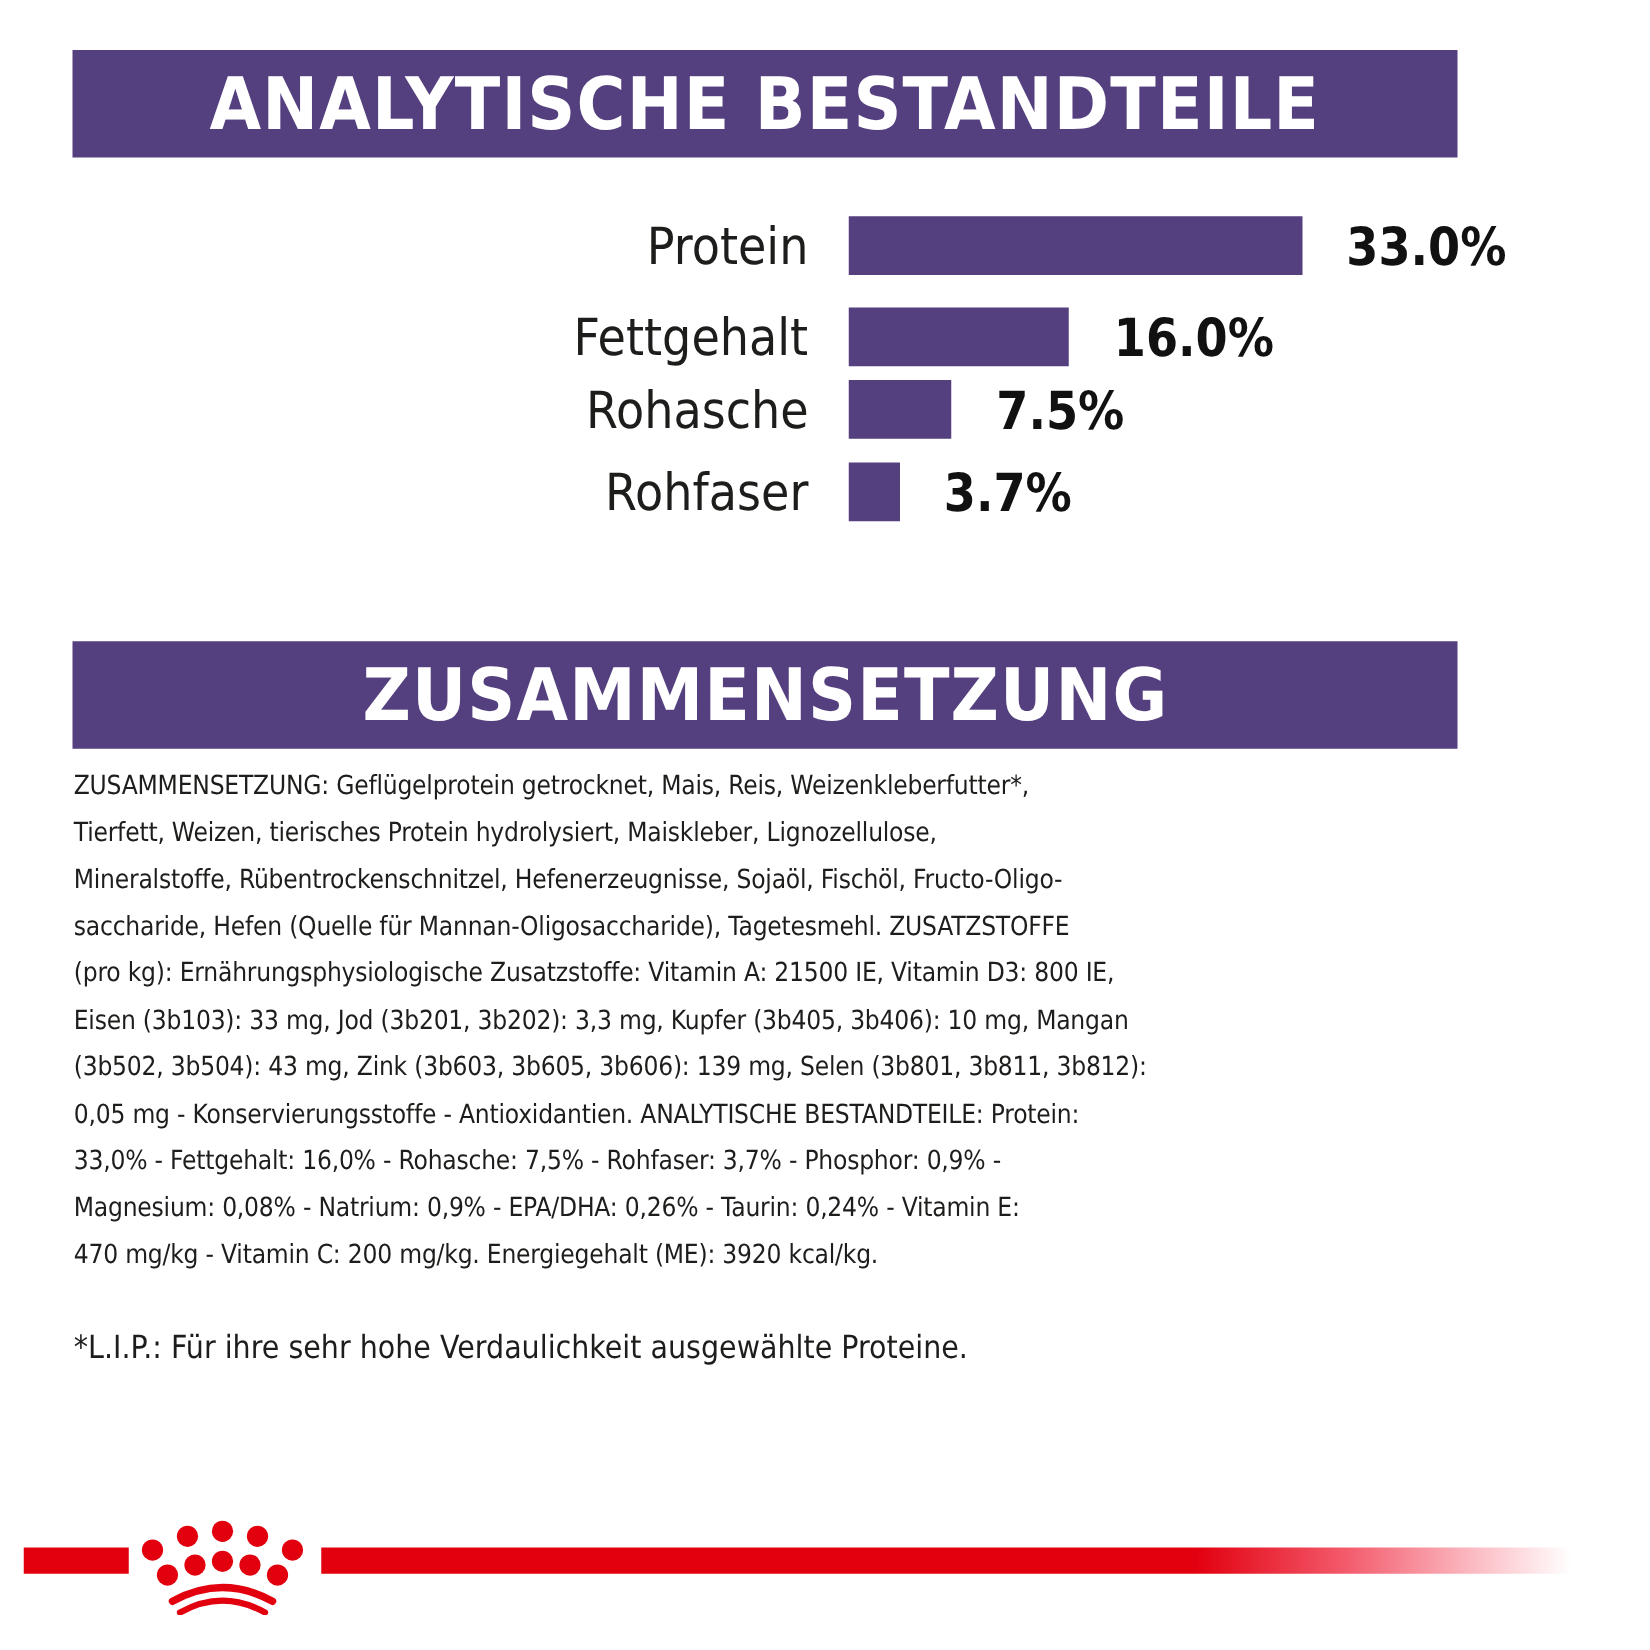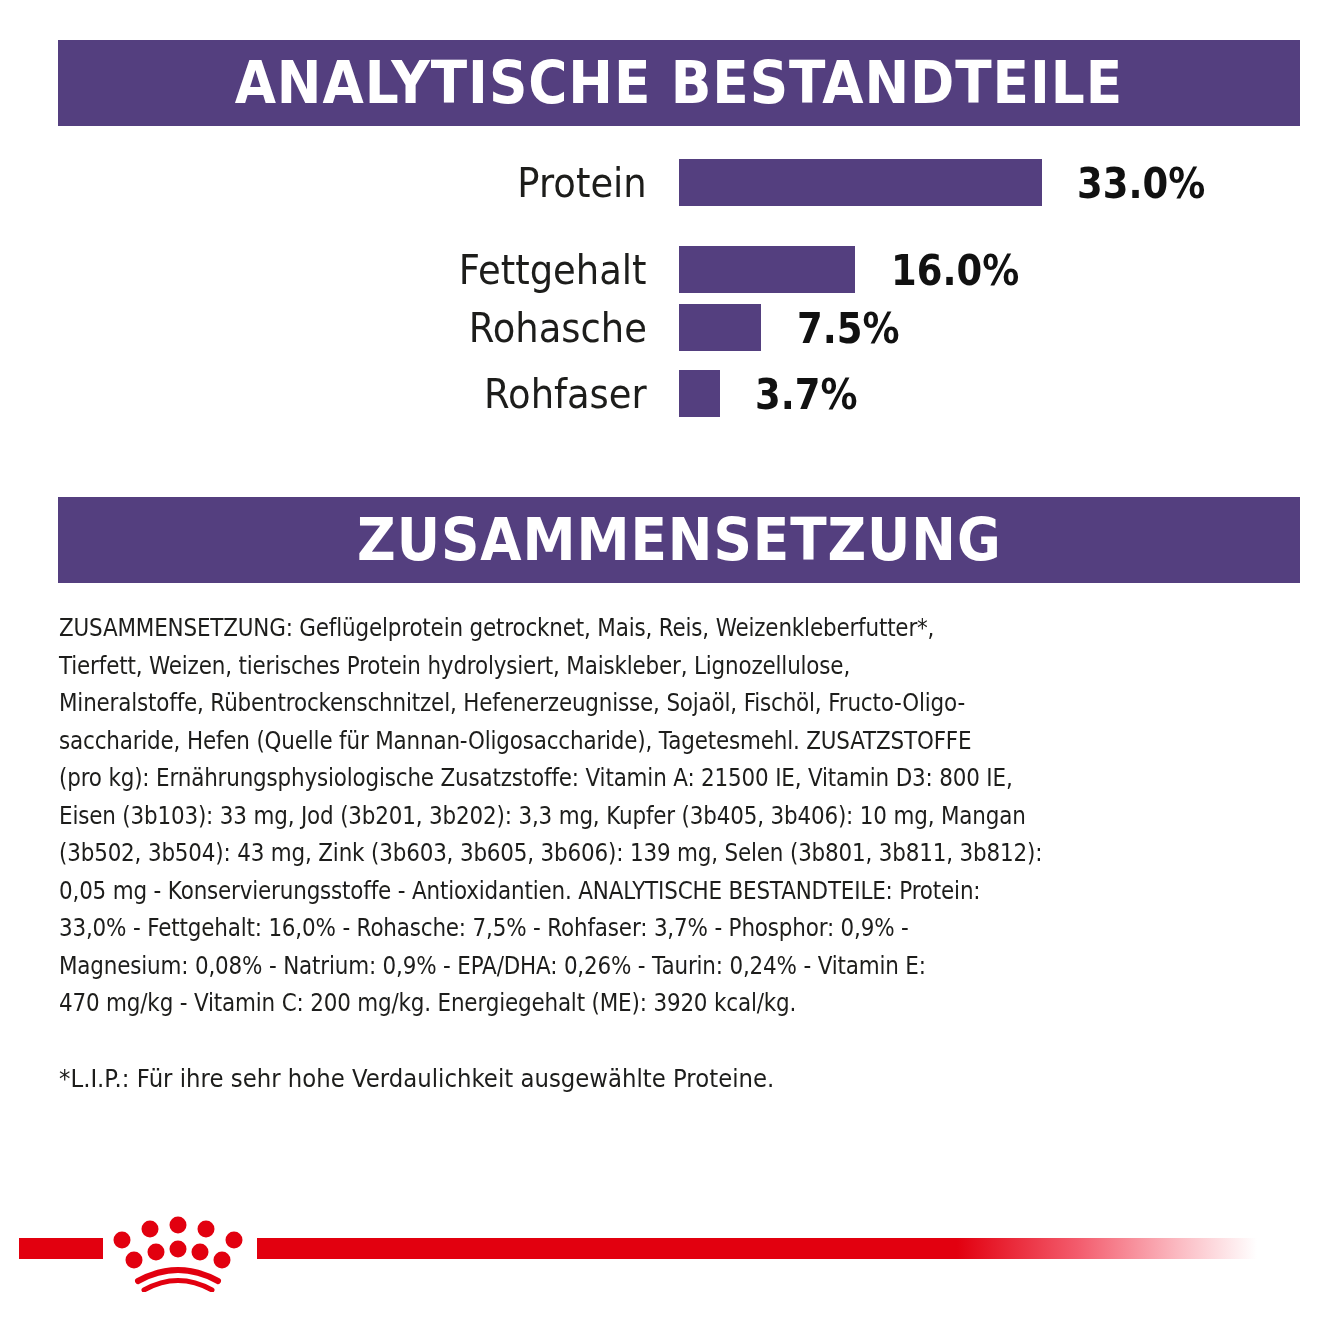--- a/index.html
+++ b/index.html
@@ -1,44 +1,44 @@
 <!DOCTYPE html>
 <html><head>
 <meta charset="utf-8">
 <style>
   * { box-sizing: border-box; margin: 0; padding: 0; }
   html, body { width: 1320px; height: 1320px; background: #ffffff; overflow: hidden; }
   body { position: relative; font-family: "DejaVu Sans Condensed", "Liberation Sans", sans-serif; color: #1d1d1b; }
   .banner {
-    position: absolute; left: 58px; width: 1242px; height: 86px;
+    position: absolute; left: 58px; width: 1108px; height: 86px;
     background: #543f7f;
     display: flex; align-items: center; justify-content: center;
   }
   .banner span {
     color: #ffffff; font-family: "DejaVu Sans", sans-serif; font-weight: bold;
     font-size: 58px; letter-spacing: 1px; transform: scaleX(0.92);
     display: inline-block; line-height: 1;
   }
   #banner1 { top: 40px; }
-  #banner2 { top: 497px; }
+  #banner2 { top: 513px; }
   .row { position: absolute; left: 0; width: 1320px; height: 48px; }
   .row .label {
     position: absolute; right: 673px; top: -2px;
     font-family: "DejaVu Sans", sans-serif; font-size: 41px; color: #1d1d1b;
     transform: scaleX(0.9); transform-origin: right center; white-space: nowrap; line-height: 52px;
   }
   .row .bar { position: absolute; left: 679px; top: 0; height: 47px; background: #543f7f; }
   .row .value {
     position: absolute; top: -1px; font-family: "DejaVu Sans", sans-serif; font-weight: bold;
     font-size: 42px; color: #111; line-height: 52px; white-space: nowrap;
     transform: scaleX(0.88); transform-origin: left center;
   }
   #composition {
     position: absolute; left: 59px; top: 610px; width: 1250px;
-    font-family: "DejaVu Sans", sans-serif; font-size: 24px; line-height: 37.5px;
+    font-family: "DejaVu Sans", sans-serif; font-size: 21px; line-height: 37.5px;
     color: #1d1d1b; letter-spacing: -0.2px;
   }
   #composition .line { display: block; white-space: nowrap; transform: scaleX(0.895); transform-origin: left center; }
   #footnote {
     position: absolute; left: 59px; top: 1060px;
     font-family: "DejaVu Sans", sans-serif; font-size: 25.5px; line-height: 37.5px;
     white-space: nowrap; transform: scaleX(0.895); transform-origin: left center; color: #1d1d1b;
   }
   .footer-line-left { position: absolute; left: 19px; top: 1238px; width: 84px; height: 21px; background: #e2000f; }
   .footer-line-right {
@@ -48,21 +48,21 @@
   .crown { position: absolute; left: 108px; top: 1207px; width: 140px; height: 85px; }
 </style>
 </head>
 <body>
 
 <div id="banner1" class="banner">
   <span>ANALYTISCHE BESTANDTEILE</span>
 </div>
 
 <div>
-  <div class="row" style="top:159px">
+  <div class="row" style="top:173px">
     <span class="label">Protein</span>
     <div class="bar" style="width:363px"></div>
     <span class="value" style="left:1077px">33.0%</span>
   </div>
   <div class="row" style="top:246px">
     <span class="label">Fettgehalt</span>
     <div class="bar" style="width:176px"></div>
     <span class="value" style="left:891px">16.0%</span>
   </div>
   <div class="row" style="top:304px">

